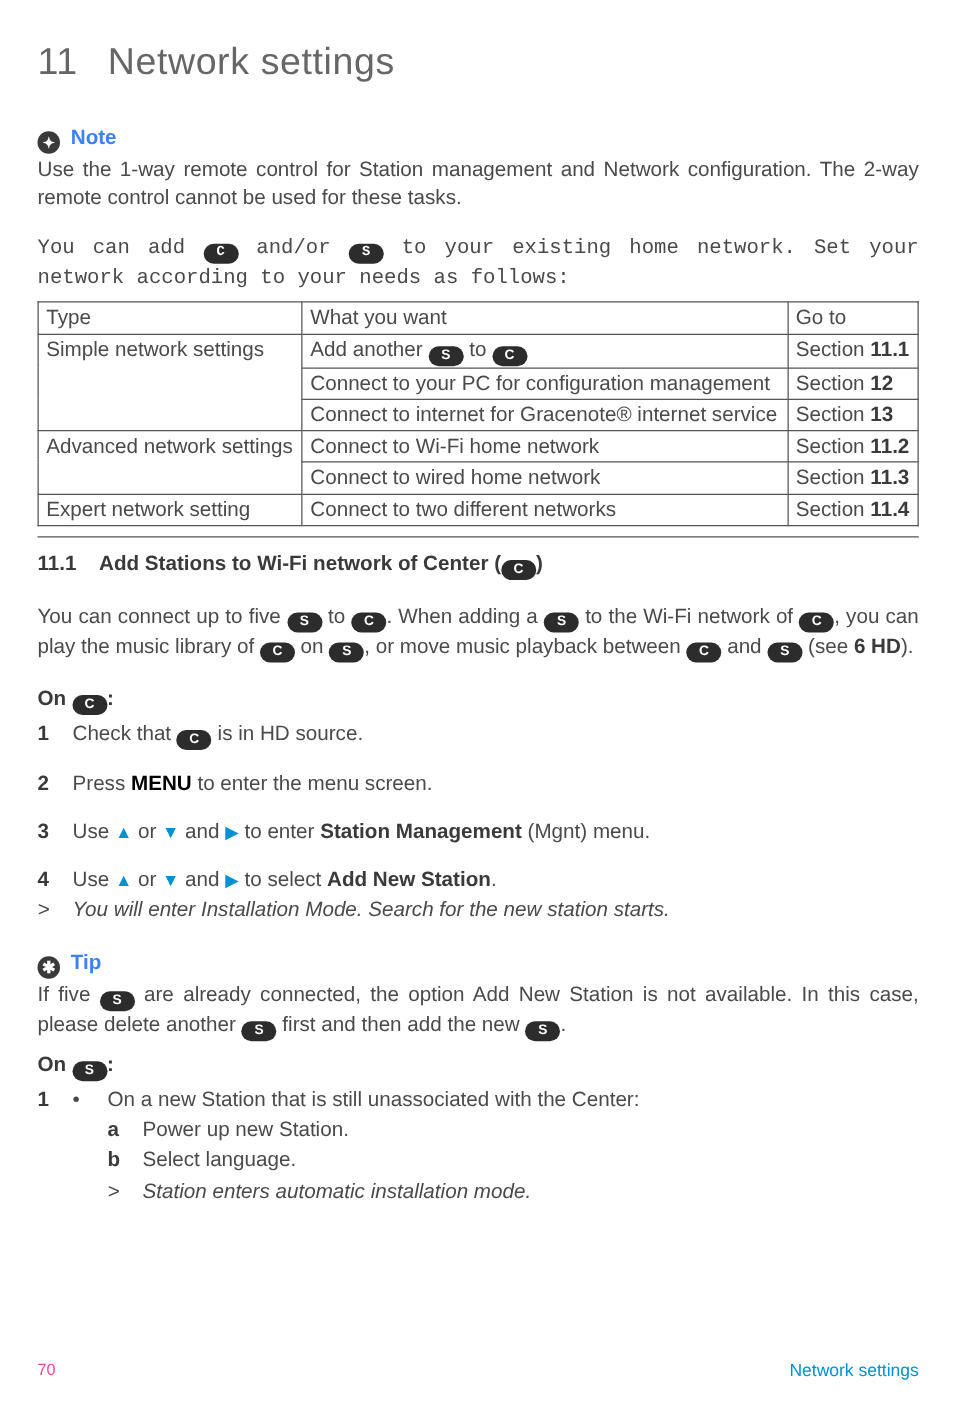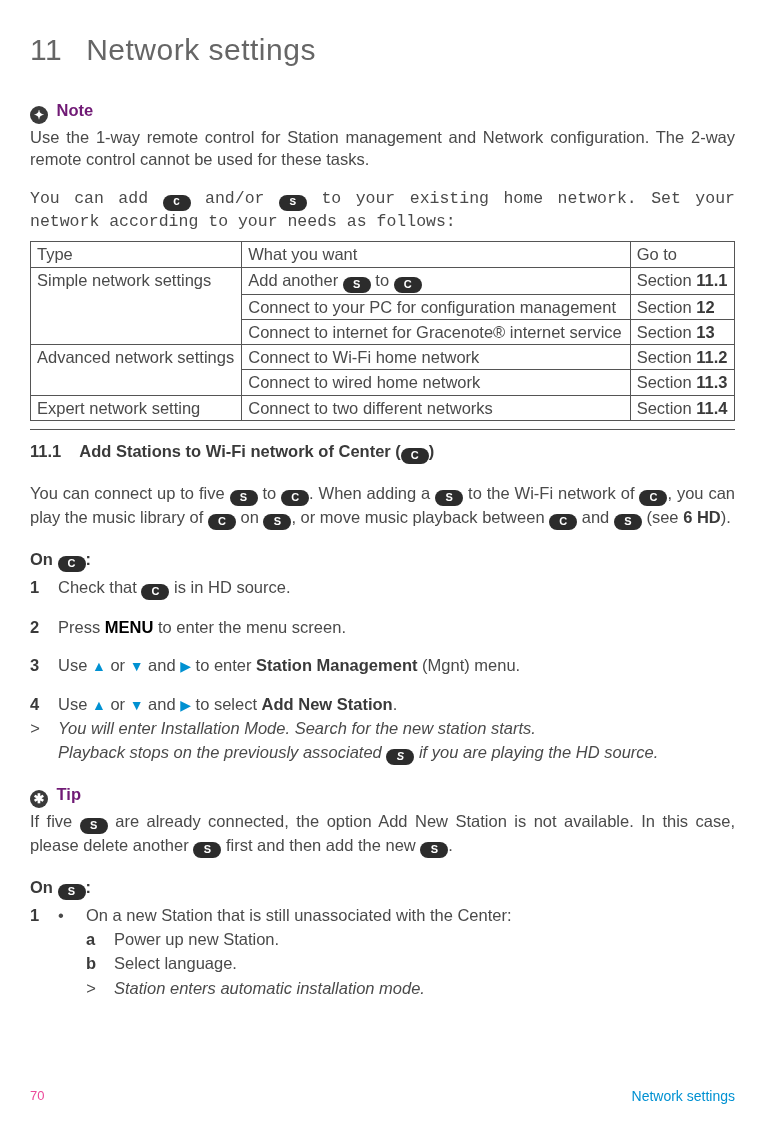--- a/index.html
+++ b/index.html
@@ -31,21 +31,21 @@
     color: #fff;
     align-items: center;
     justify-content: center;
     font-size: 12px;
     font-weight: bold;
     vertical-align: -3px;
     margin-right: 4px;
   }
   .tip-icon { font-size: 13px; }
   .bold { font-weight: bold; color: #3a3a3a; }
-  .note-label { font-weight: bold; color: #701a75; }
+  .note-label { font-weight: bold; color: #3b82f6; }
   p { margin: 0 0 14px 0; text-align: justify; }
   .tight { margin-bottom: 2px; }
   .badge {
     display: inline-flex;
     align-items: center;
     justify-content: center;
     width: 28px;
     height: 15px;
     border-radius: 8px;
     background: #2c2c2c;
@@ -229,28 +229,27 @@
     <span class="marker">4</span>
     <span><span>Use </span><span class="arrow">▲</span><span> or </span><span class="arrow">▼</span><span> and </span><span class="arrow">▶</span><span> to select </span><span class="bold">Add New Station</span><span>.</span></span>
   </li>
 </ol>
 <div class="result-line" style="margin-top:0;">
   <span class="marker">&gt;</span>
   <span>You will enter Installation Mode. Search for the new station starts.</span>
 </div>
 <div class="indent-playback">
   <span class="marker"></span>
-  <span><span>Playback stops on the previously associated </span><span class="badge">S</span><span> if you are playing the HD source.</span></span>
 </div>
 
 <p class="tight">
   <span class="tip-icon">✱</span>
   <span class="note-label">Tip</span>
 </p>
-<p style="margin-bottom:18px;">
+<p style="margin-bottom:8px;">
   <span>If five </span><span class="badge">S</span><span> are already connected, the option Add New Station is not available. In this case, please delete another </span><span class="badge">S</span><span> first and then add the new </span><span class="badge">S</span><span>.</span>
 </p>
 
 <p class="tight bold" style="margin-bottom:4px;">
   <span>On </span><span class="badge">S</span><span>:</span>
 </p>
 
 <ol class="steps">
   <li style="margin-bottom:2px;">
     <span class="marker">1</span>

